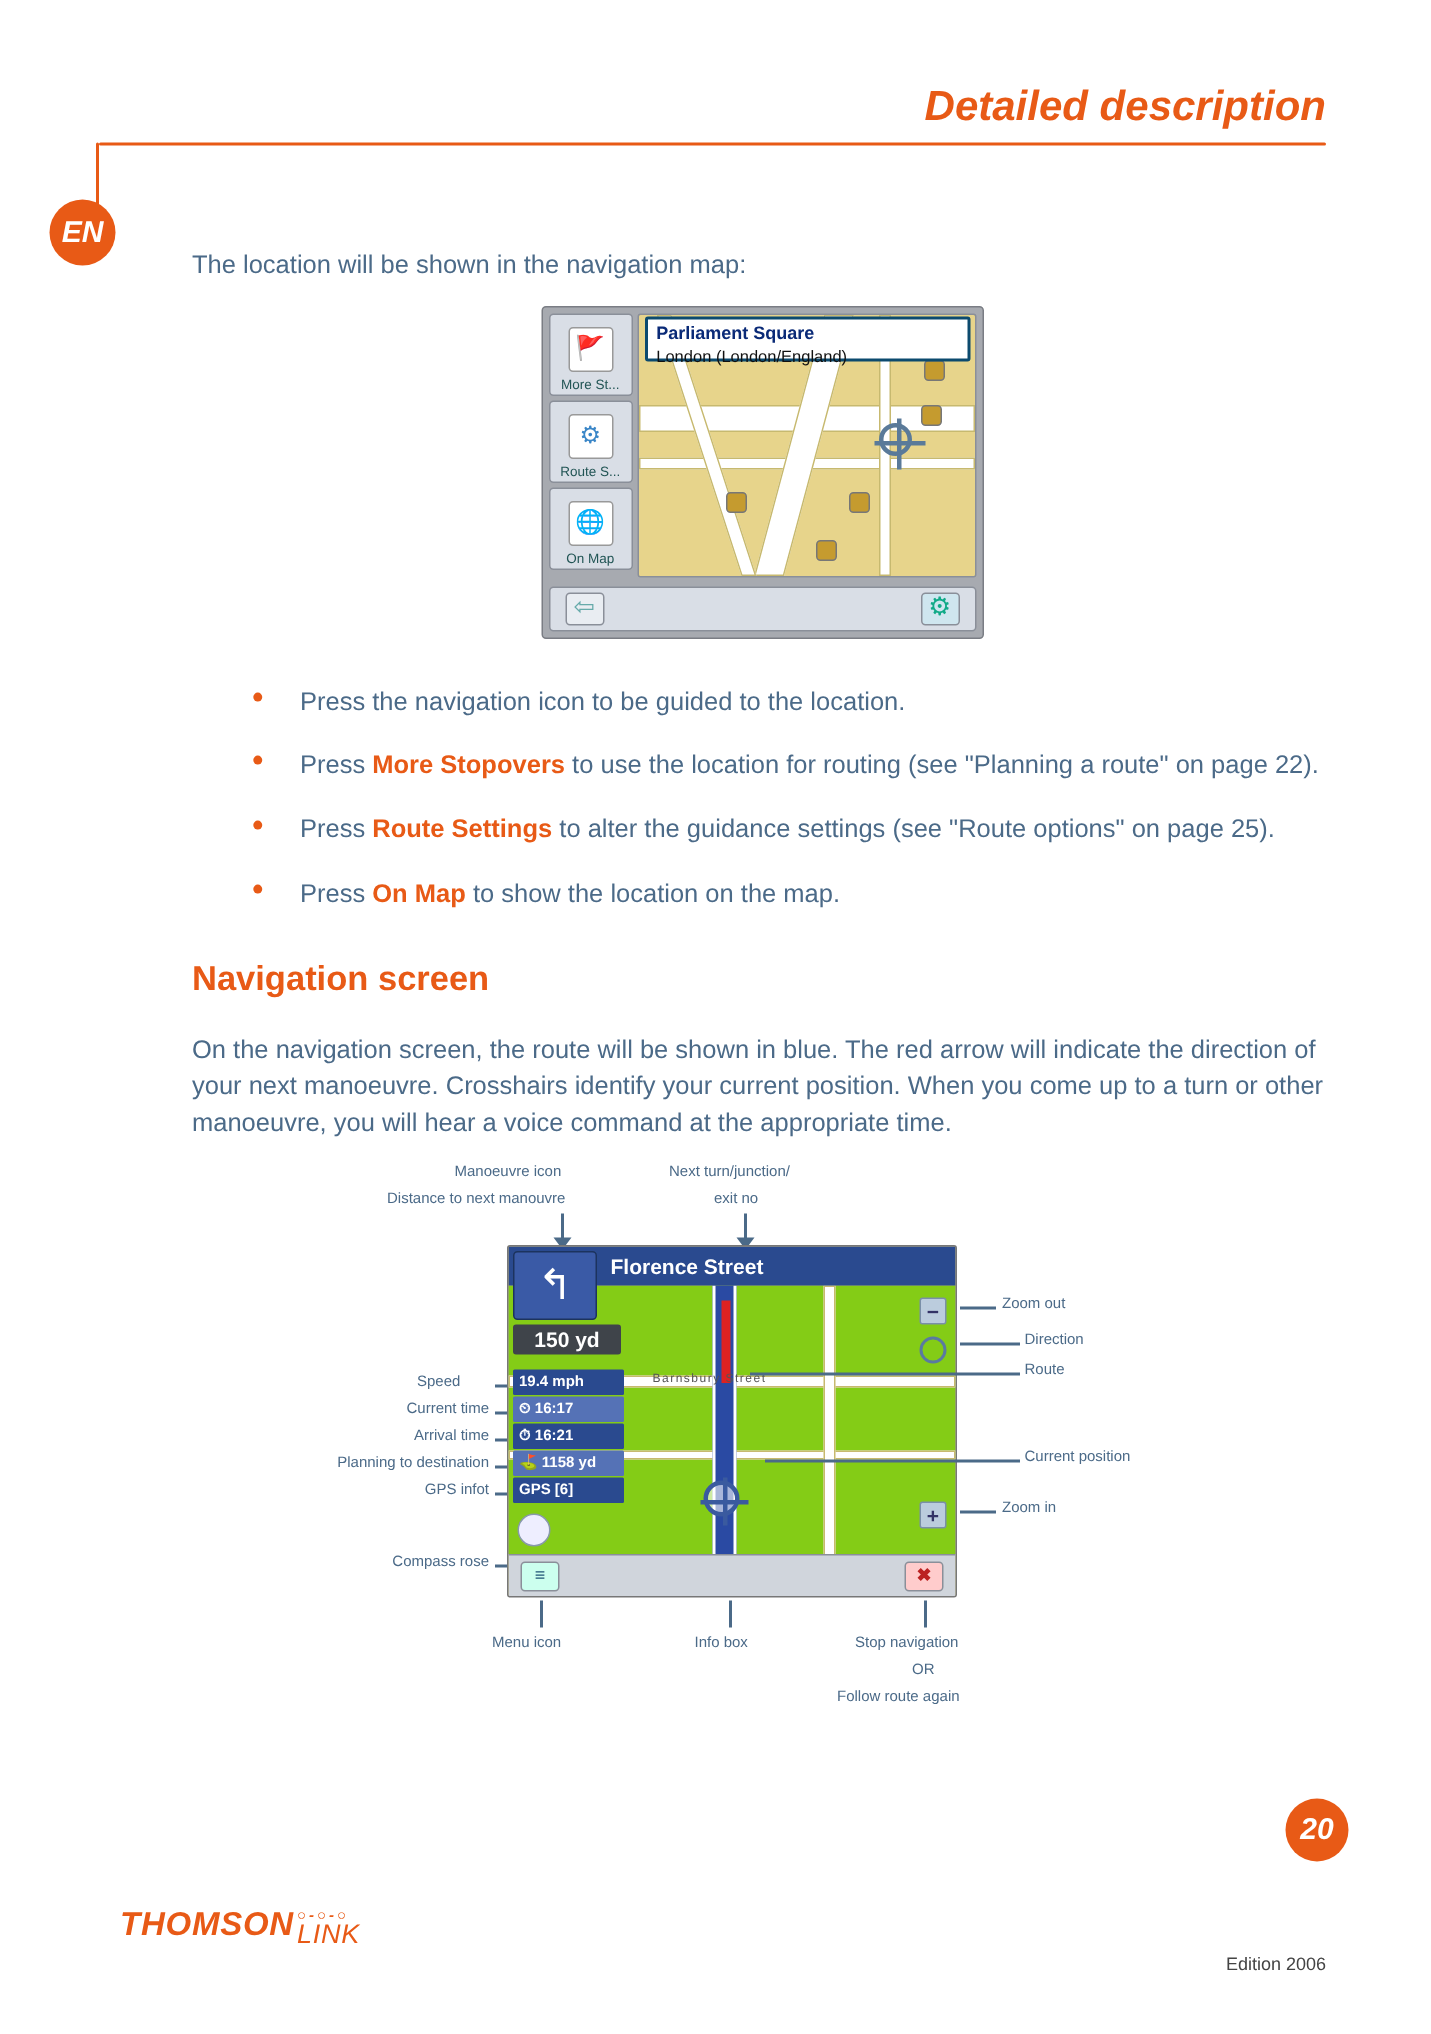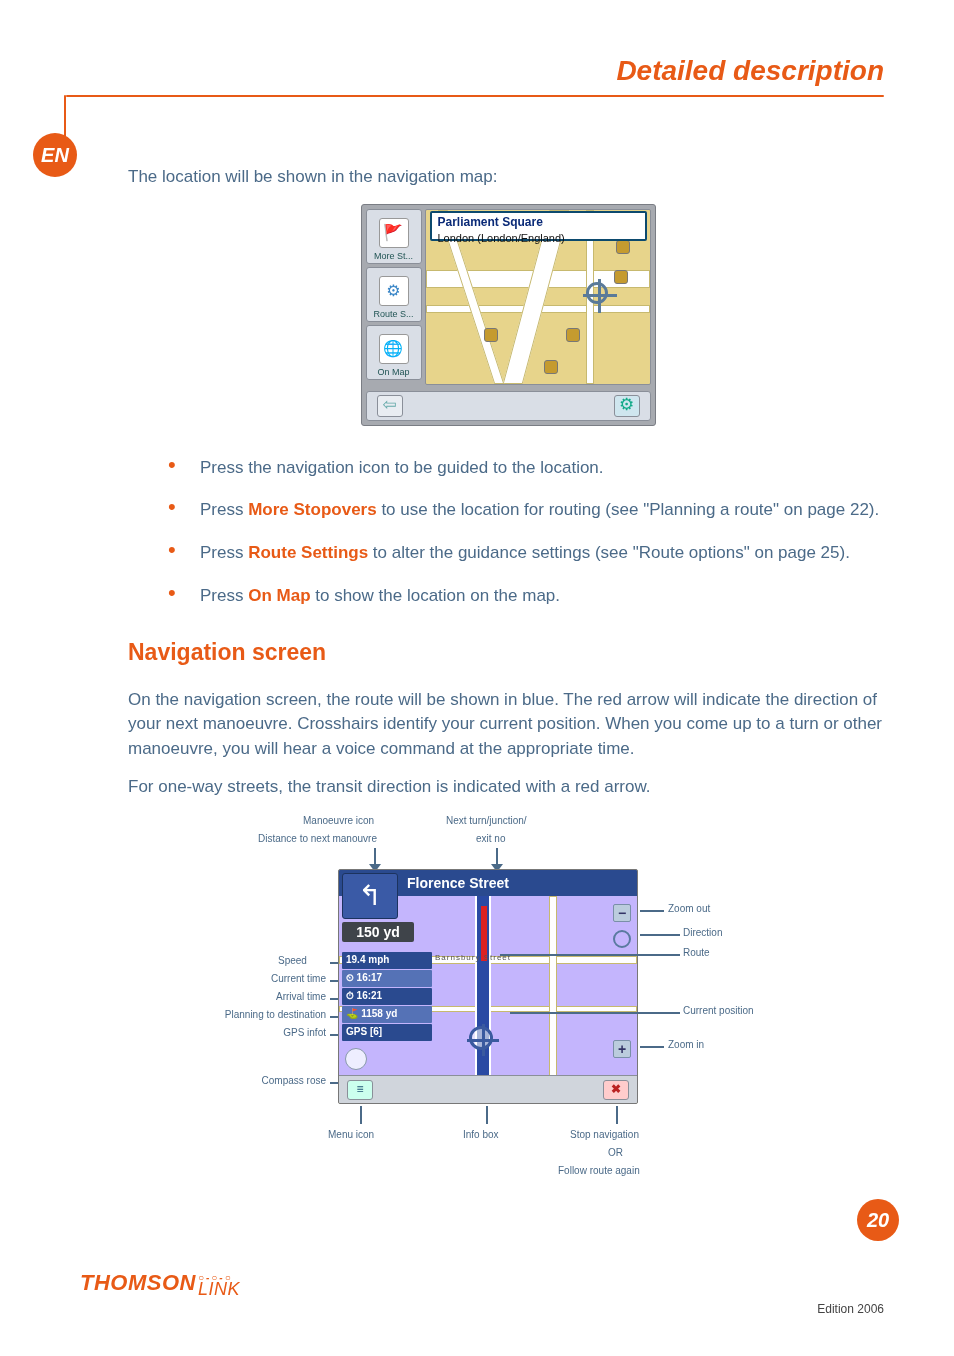--- a/index.html
+++ b/index.html
@@ -49,29 +49,29 @@
   .emph { color:#e85a16; font-weight:700; }
 
   h2.sub { color:#e85a16; font-size: 23px; font-weight:700; margin: 28px 0 18px; }
 
   
   .diagram-wrap { position: relative; width: 760px; height: 400px; margin-top: 6px; }
   .nav-shot { position:absolute; left: 210px; top: 55px; width: 300px; height: 235px; background:#b9b28a; border:1px solid #777; border-radius:2px; overflow:hidden; }
   .nav-shot .topbar { position:absolute; left:0; top:0; right:0; height:26px; background:#2a4a8f; color:#fff; font-weight:700; font-size:14px; display:flex; align-items:center; padding-left:68px; }
   .nav-shot .man-ico { position:absolute; left:3px; top:3px; width:56px; height:46px; background:#3a5aa6; border:1px solid #1c335e; border-radius:3px; color:#fff; display:flex; align-items:center; justify-content:center; font-size:28px; }
   .nav-shot .dist { position:absolute; left:3px; top:52px; width:72px; height:20px; background:#3f444a; color:#fff; font-weight:700; font-size:14px; display:flex; align-items:center; justify-content:center; border-radius:2px; }
-  .nav-shot .mapbg { position:absolute; left:0; top:26px; right:0; bottom:28px; background:#c4b5fd; }
+  .nav-shot .mapbg { position:absolute; left:0; top:26px; right:0; bottom:28px; background:#84cc16; }
   .nav-shot .mapbg .rd { position:absolute; background:#fff; border:1px solid #c7b96f; }
   .nav-shot .mapbg .route-line { position:absolute; left:136px; top:0; width:16px; height:185px; background:#2a4aa3; border-left:2px solid #fff; border-right:2px solid #fff; }
   .nav-shot .mapbg .route-red { position:absolute; left:142px; top:10px; width:6px; height:55px; background:#d22; }
   .nav-shot .mapbg .cur { position:absolute; left:130px; top:130px; width:24px; height:24px; border:3px solid #3a5a9f; border-radius:50%; background:rgba(255,255,255,.6); }
   .nav-shot .mapbg .cur::before,.nav-shot .mapbg .cur::after{content:"";position:absolute;background:#3a5a9f;}
   .nav-shot .mapbg .cur::before{left:10px;top:-5px;width:3px;height:32px;}
   .nav-shot .mapbg .cur::after{top:10px;left:-5px;height:3px;width:32px;}
-  .nav-shot .side-info { position:absolute; left:3px; top:82px; width:90px; }
+  .nav-shot .side-info { position:absolute; left:3px; top:82px; width:74px; }
   .nav-shot .side-info .row { height:17px; margin-bottom:1px; background:#2a4a8f; color:#fff; font-size:10px; font-weight:700; display:flex; align-items:center; padding:0 4px; border-radius:1px; }
   .nav-shot .side-info .row.lite { background:#5572b6; }
   .nav-shot .zm { position:absolute; right:6px; width:18px; height:18px; background:#bcd; border:1px solid #7a8fa8; border-radius:2px; color:#336; font-weight:700; font-size:14px; display:flex;align-items:center;justify-content:center; }
   .nav-shot .zm.out { top:34px; } .nav-shot .zm.in { top:170px; }
   .nav-shot .dir-ico { position:absolute; right:6px; top:60px; width:18px; height:18px; border-radius:50%; border:2px solid #5a7aa0; }
   .nav-shot .btmbar { position:absolute; left:0; right:0; bottom:0; height:28px; background:#d0d5dc; border-top:1px solid #8a8f99; display:flex; align-items:center; justify-content:space-between; padding:0 8px; }
   .nav-shot .btmbar .menu-ic, .nav-shot .btmbar .stop-ic { width:26px; height:20px; border:1px solid #8a8f99; border-radius:3px; display:flex;align-items:center;justify-content:center; font-size:12px; }
   .nav-shot .btmbar .menu-ic { background:#cfe; color:#257; }
   .nav-shot .btmbar .stop-ic { background:#fcc; color:#b22; font-weight:700; }
   .nav-shot .compass { position:absolute; left:6px; bottom:33px; width:22px; height:22px; border-radius:50%; background:#eef; border:1px solid #89a; }
@@ -144,21 +144,20 @@
     <ul class="doc-list">
       <li><span>Press the navigation icon to be guided to the location.</span><span class="emph"></span><span></span></li>
       <li><span>Press </span><span class="emph">More Stopovers</span><span> to use the location for routing (see "Planning a route" on page 22).</span></li>
       <li><span>Press </span><span class="emph">Route Settings</span><span> to alter the guidance settings (see "Route options" on page 25).</span></li>
       <li><span>Press </span><span class="emph">On Map</span><span> to show the location on the map.</span></li>
     </ul>
 
 
     <h2 class="sub">Navigation screen</h2>
     <p>On the navigation screen, the route will be shown in blue. The red arrow will indicate the direction of your next manoeuvre. Crosshairs identify your current position. When you come up to a turn or other manoeuvre, you will hear a voice command at the appropriate time.</p>
-    <p>For one-way streets, the transit direction is indicated with a red arrow.</p>
 
     <div class="diagram-wrap">
 
       <div class="callout" style="left:175px; top:0;">Manoeuvre icon</div>
       <div class="callout" style="left:130px; top:18px;">Distance to next manouvre</div>
       <div class="callout" style="left:318px; top:0;">Next turn/junction/</div>
       <div class="callout" style="left:348px; top:18px;">exit no</div>
       <div class="arrow-line" style="left:246px; top:34px; width:2px; height:18px;"></div>
       <div class="arrow-head" style="left:241px; top:50px; border-left:6px solid transparent;border-right:6px solid transparent;border-top:8px solid #4b6a88;"></div>
       <div class="arrow-line" style="left:368px; top:34px; width:2px; height:18px;"></div>

